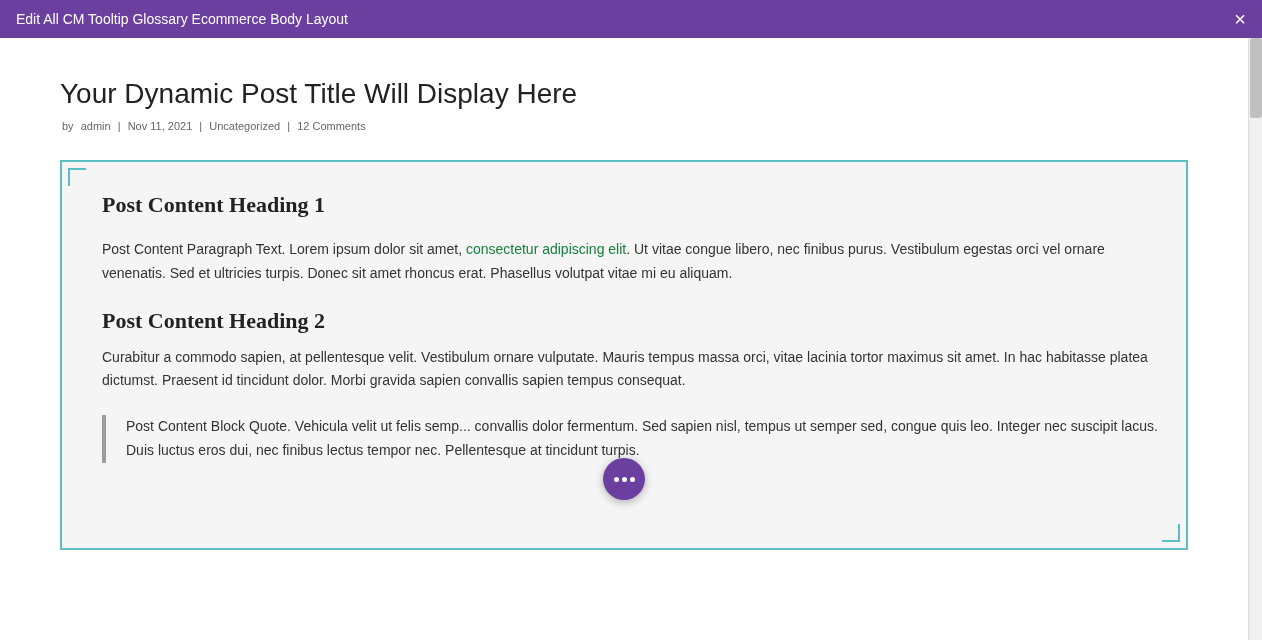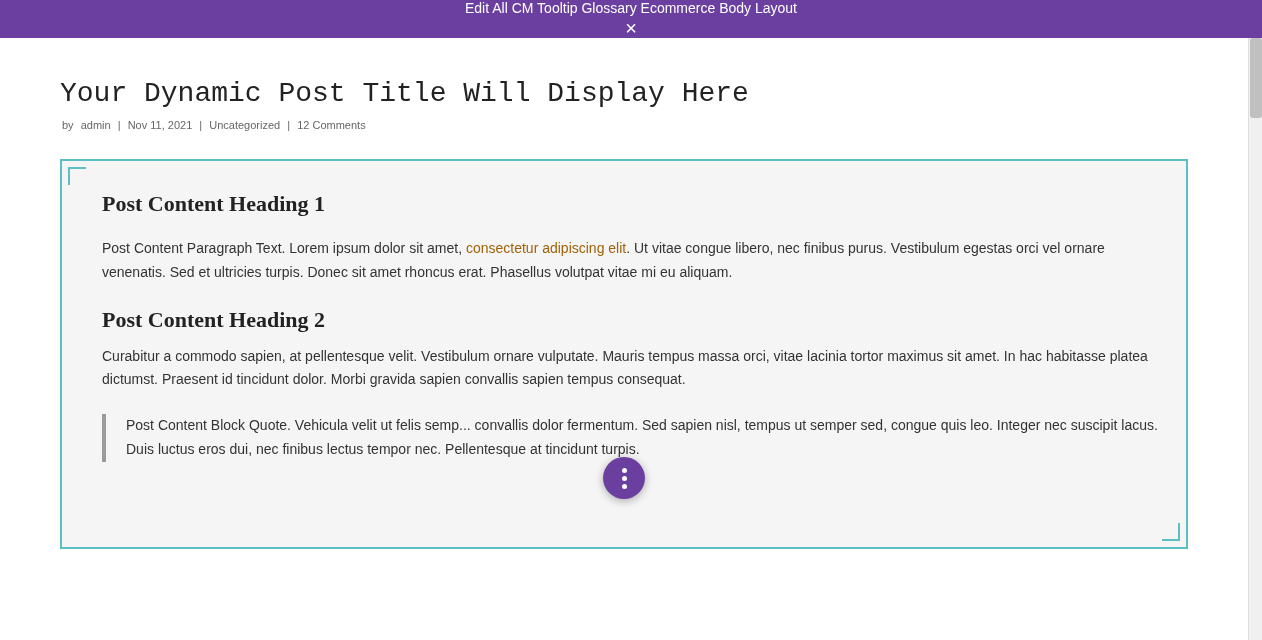--- a/index.html
+++ b/index.html
@@ -1,19 +1,18 @@
 <!DOCTYPE html>
 <html><head>
   <meta charset="utf-8">
   <style>
     * {
       margin: 0;
       padding: 0;
       box-sizing: border-box;
-      flex-direction: column;
     }
 
     body {
       font-family: Georgia, 'Times New Roman', serif;
       background: #fff;
       width: 1262px;
       height: 640px;
       overflow: hidden;
       position: relative;
     }
@@ -66,21 +65,21 @@
     .main-content {
       padding: 40px 60px 0 60px;
       background: #fff;
       width: calc(1262px - 14px);
       height: 602px;
       overflow: hidden;
     }
 
     
     .post-title {
-      font-family: Liberation Mono, monospace;
+      font-family: Liberation Sans, sans-serif;
       font-size: 28px;
       font-weight: normal;
       color: #222;
       margin-bottom: 10px;
     }
 
     .post-meta {
       font-family: Arial, sans-serif;
       font-size: 11px;
       color: #666;
@@ -117,21 +116,21 @@
     
     .content-paragraph {
       font-family: Arial, sans-serif;
       font-size: 14px;
       color: #333;
       line-height: 1.7;
       margin-bottom: 22px;
     }
 
     .content-paragraph a {
-      color: #a16207;
+      color: #15803d;
       text-decoration: none;
     }
 
     
     .block-quote {
       border-left: 4px solid #9b9b9b;
       padding-left: 20px;
       font-family: Arial, sans-serif;
       font-size: 14px;
       color: #333;

